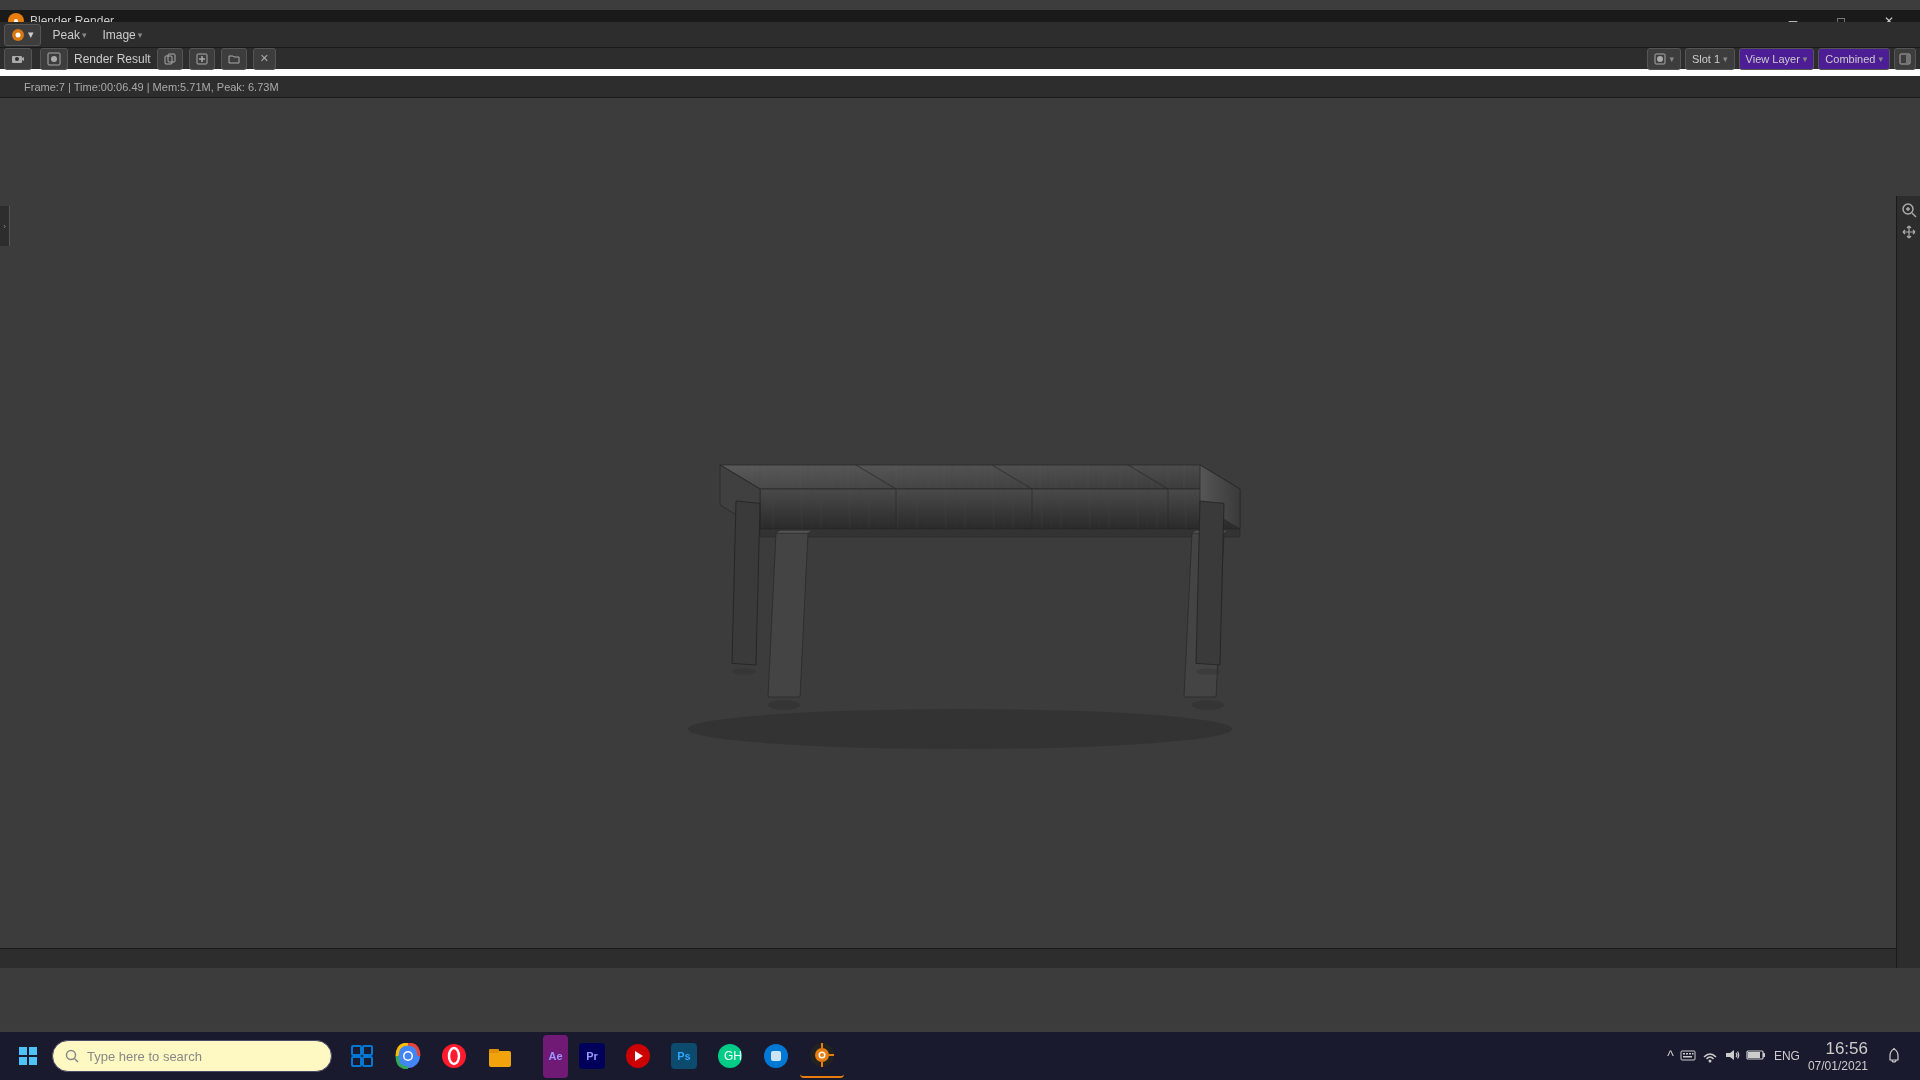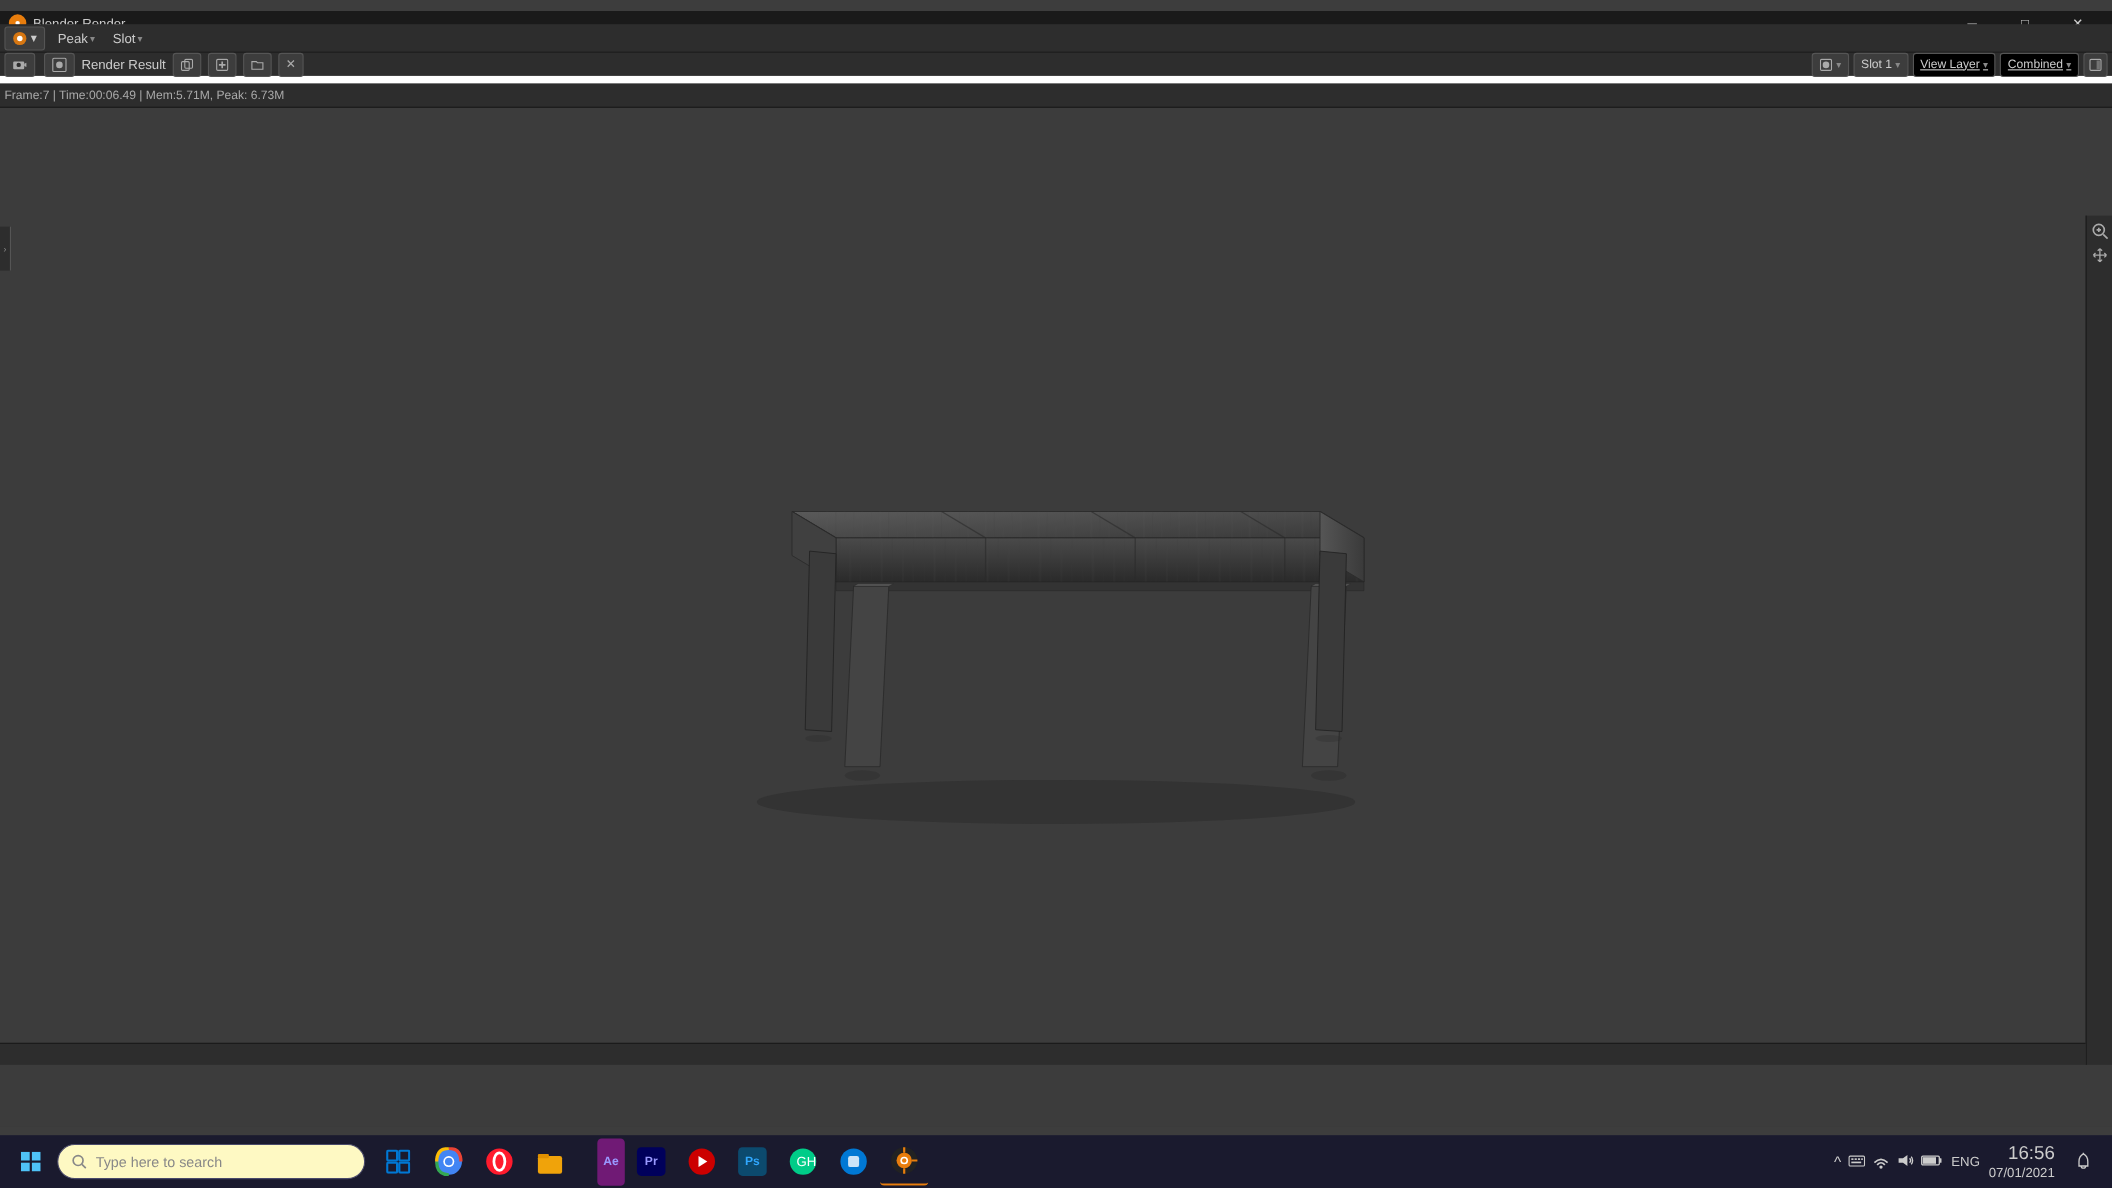--- a/index.html
+++ b/index.html
@@ -133,30 +133,29 @@
       font-size: 11px;
       cursor: pointer;
       display: flex;
       align-items: center;
       gap: 3px;
       border-radius: 3px;
     }
     .view-layer-btn, .combined-btn {
       height: 22px;
       padding: 0 6px;
-      background: #000000;
+      background: #4c1d95;
       border: 1px solid #555;
       color: #cccccc;
       font-size: 11px;
       cursor: pointer;
       display: flex;
       align-items: center;
       gap: 3px;
       border-radius: 3px;
-      text-decoration: underline;
     }
     .sidebar-toggle-btn {
       width: 22px;
       height: 22px;
       background: #3d3d3d;
       border: 1px solid #555;
       color: #cccccc;
       font-size: 11px;
       cursor: pointer;
       display: flex;
@@ -169,21 +168,21 @@
     #status-bar {
       width: 100%;
       height: 22px;
       background: #2d2d2d;
       position: absolute;
       top: 76px;
       left: 0;
       z-index: 100;
       display: flex;
       align-items: center;
-      padding: 0 4px;
+      padding: 0 24px;
       border-bottom: 1px solid #1a1a1a;
     }
     #status-text {
       color: #aaaaaa;
       font-size: 11px;
     }
 
     
     #render-viewport {
       position: absolute;
@@ -405,21 +404,21 @@
       <circle cx="7" cy="7" r="6" fill="#e87d0d" opacity="0.9"></circle>
       <circle cx="7" cy="7" r="2.5" fill="white"></circle>
     </svg>
     ▾
   </div>
   <div class="menu-item">
     <span>Peak</span>
     <span style="font-size:9px; margin-left:2px; color:#888;">▾</span>
   </div>
   <div class="menu-item">
-    <span>Slot</span>
+    <span>Image</span>
     <span style="font-size:9px; margin-left:2px; color:#888;">▾</span>
   </div>
 </div>
 
 <div id="toolbar">
 
   <div class="toolbar-section">
     <button class="toolbar-btn">
       <svg width="14" height="14" viewBox="0 0 14 14" fill="#aaa">
         <rect x="1" y="4" width="10" height="7" rx="1" fill="#aaa"></rect>

